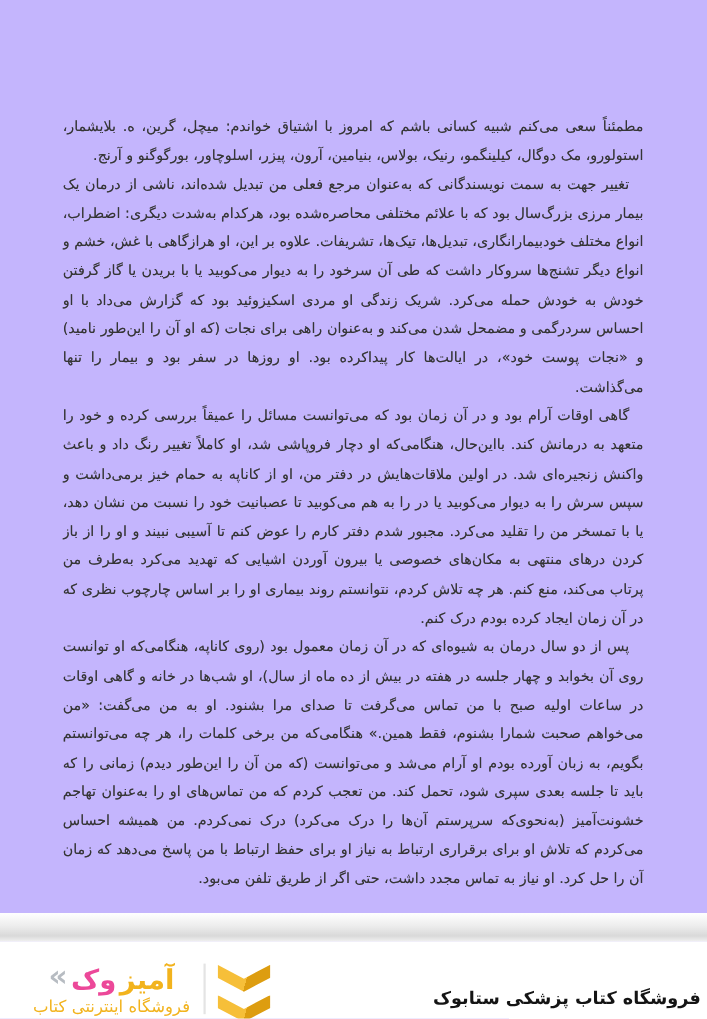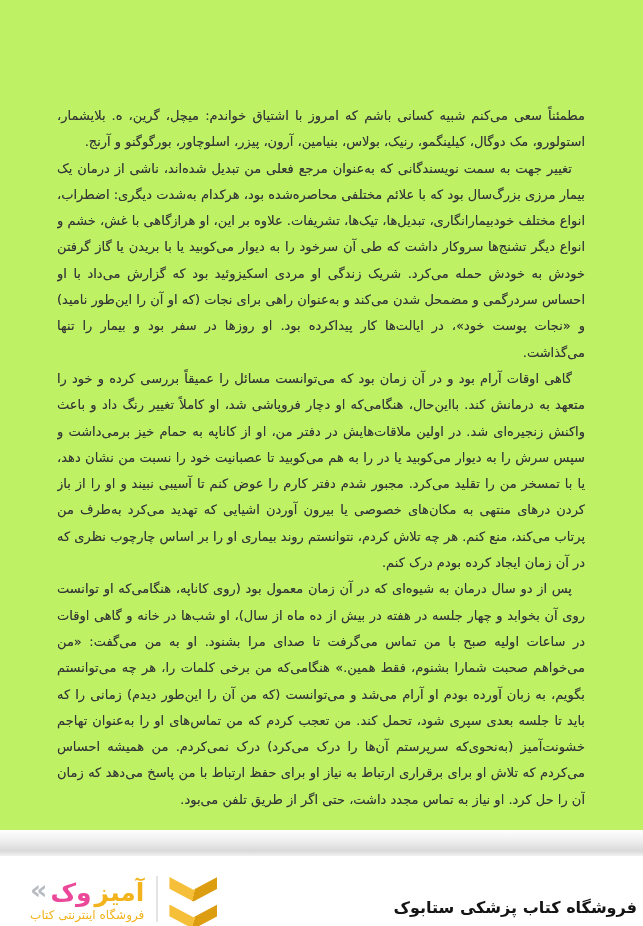--- a/index.html
+++ b/index.html
@@ -4,21 +4,21 @@
 <style>
   html,body{margin:0;padding:0;}
   body{
     width:643px;height:926px;position:relative;overflow:hidden;
     background:#ffffff;
     font-family:"DejaVu Sans",sans-serif;
   }
   
   .scan-page{
     position:absolute;left:0;top:0;right:0;height:856px;
-    background:#bef264;
+    background:#c4b5fd;
   }
   .page-edge{
     position:absolute;left:0;right:0;top:830px;height:26px;
     background:linear-gradient(180deg,#ffffff 0%,#ededed 45%,#d9d9d9 80%,#f1f1f1 100%);
   }
   .body-text{
     position:absolute;top:103px;left:57px;right:58px;height:706px;overflow:hidden;
     direction:rtl;text-align:justify;
     font-size:13px;line-height:26.3px;color:#353535;
     text-shadow:0 0 .5px rgba(70,70,70,.55);
@@ -34,21 +34,21 @@
     position:absolute;left:0;right:0;bottom:0;height:70px;background:#ffffff;
     display:flex;align-items:flex-end;justify-content:space-between;
     box-sizing:border-box;padding:0 6px 2px 30px;
   }
   .logo{display:flex;align-items:center;direction:ltr;}
   .wordmark-block{display:flex;flex-direction:column;align-items:center;}
   .wordmark{display:flex;direction:ltr;align-items:flex-end;gap:3px;font-weight:bold;font-size:25px;line-height:1;}
   .wm-kaf{color:#b7bcc2;font-size:27px;transform:translateY(-2px);}
   .wm-mid{color:#ec4899;}
   .wm-right{color:#f2b31d;}
-  .logo-subtitle{color:#f2b31d;font-size:12px;margin-top:3px;white-space:nowrap;}
+  .logo-subtitle{color:#f2b31d;font-size:15px;margin-top:3px;white-space:nowrap;}
   .logo-divider{width:2px;height:46px;background:#e4e4e4;margin:0 11px 2px 12px;}
   .chevrons{width:48px;height:52px;margin-bottom:-6px;display:flex;flex-direction:column;gap:3px;}
   .chev{
     width:48px;height:25px;
     clip-path:polygon(0 0,50% 52%,100% 0,100% 48%,50% 100%,0 48%);
     background:linear-gradient(105deg,#f6bf39 54%,#dd9d10 54%);
   }
   .footer-right{text-align:right;display:flex;align-items:center;padding-bottom:2px;margin-left:44px;}
   .store-title{direction:rtl;font-weight:bold;font-size:16px;color:#141414;margin-bottom:5px;}
   .site-url{font-family:"Liberation Sans",sans-serif;font-weight:bold;font-size:19px;letter-spacing:6.5px;color:#1c1c1c;white-space:nowrap;}

